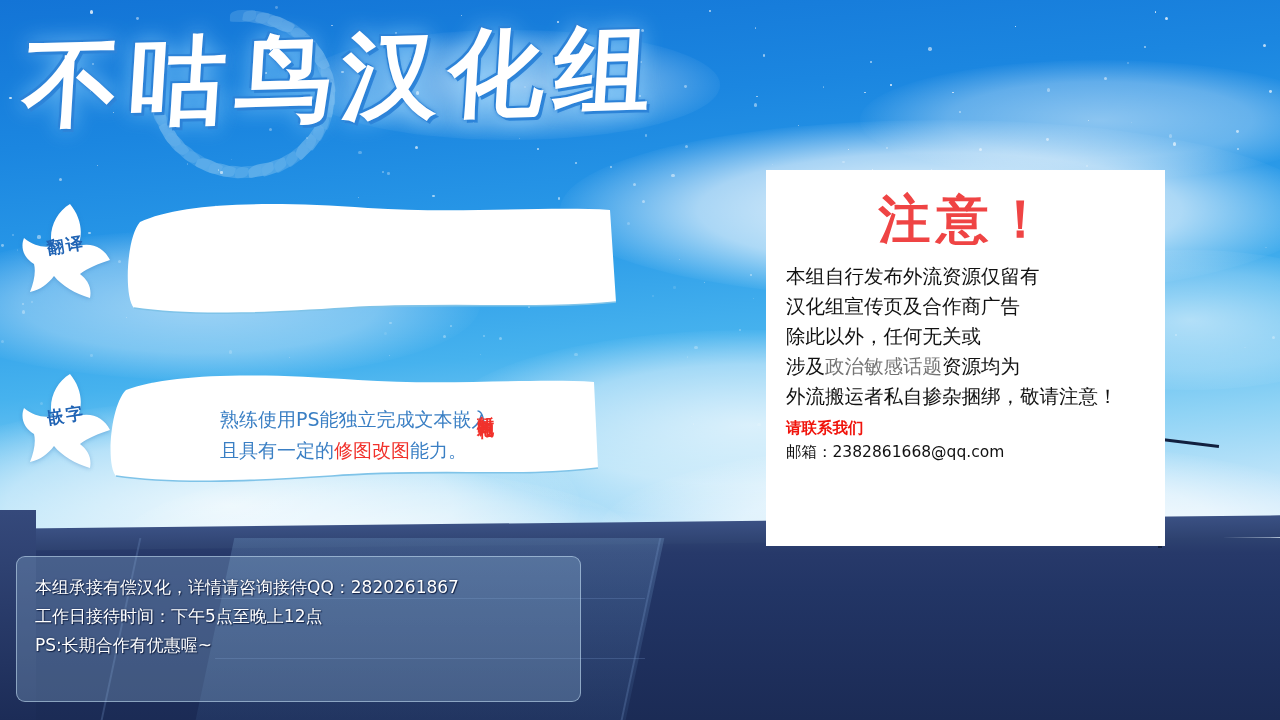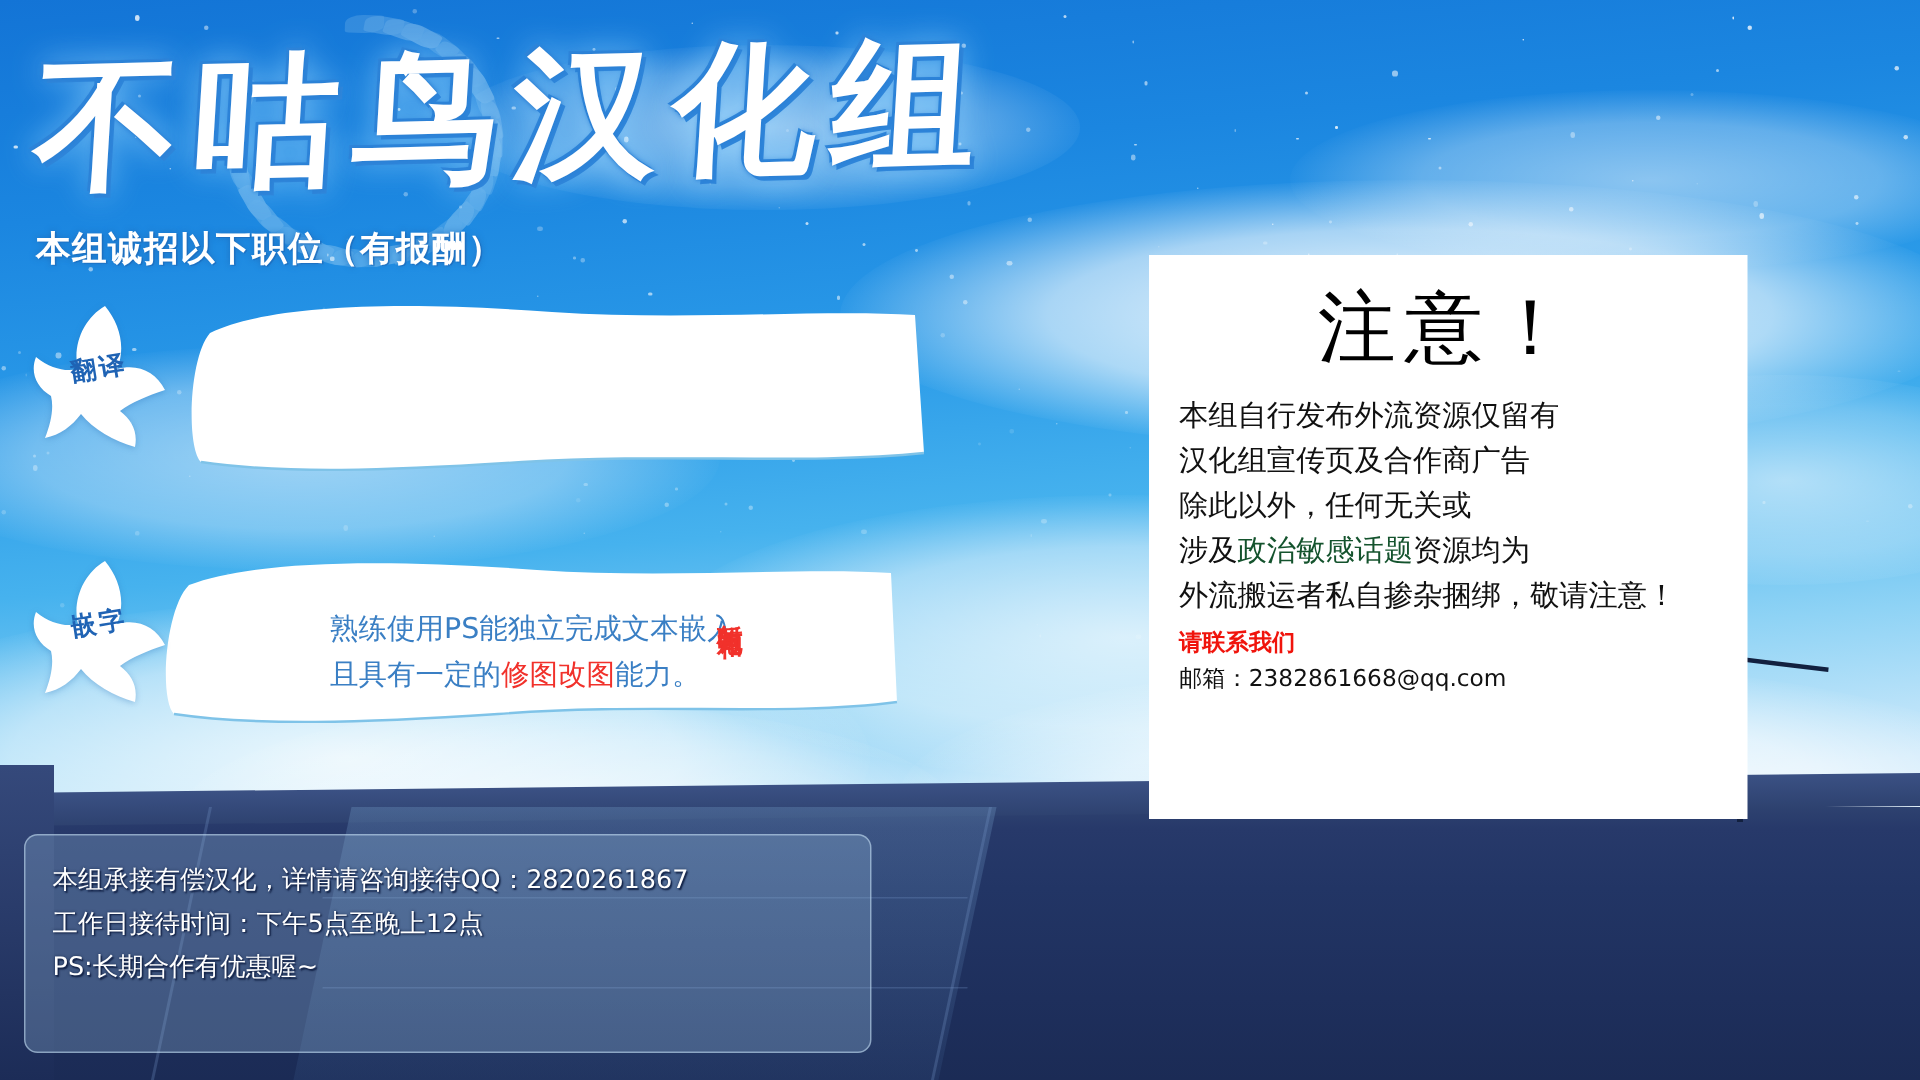--- a/index.html
+++ b/index.html
@@ -114,27 +114,27 @@
     writing-mode:vertical-rl; text-orientation:upright; letter-spacing:2px;
   }
 
   
   #notice {
     position:absolute; left:766px; top:170px; width:399px; height:376px;
     background:#ffffff;
     padding:18px 20px 0 20px;
   }
   #notice-title {
-    text-align:center; color:#000000; font-weight:400;
+    text-align:center; color:#ef4444; font-weight:700;
     font-size:52px; letter-spacing:6px; line-height:62px;
     margin-bottom:12px;
   }
   .n-big { font-size:19.5px; line-height:30px; color:#111; }
   .n-small { font-size:15.5px; line-height:24px; color:#111; margin-top:4px; }
-  .n-red { color:#14532d; }
+  .n-red { color:#737373; }
   .n-red-b { color:#f0140c; font-weight:700; }
 
   
   #footer {
     position:absolute; left:16px; top:556px; width:565px; height:146px;
     background:rgba(150,185,220,.30);
     border:1px solid rgba(200,225,245,.55);
     border-radius:9px;
     padding:16px 18px;
   }
@@ -383,21 +383,20 @@
       <div class="leaf" style="left: 28.6089px; top: 122.66px; transform: rotate(240.582deg); opacity: 0.87;"></div>
       <div class="leaf" style="left: 22.5934px; top: 111.952px; transform: rotate(249.418deg); opacity: 0.45;"></div>
       <div class="leaf" style="left: 18.463px; top: 100.533px; transform: rotate(258.255deg); opacity: 0.59;"></div>
       <div class="leaf" style="left: 16.3155px; top: 88.6749px; transform: rotate(267.091deg); opacity: 0.73;"></div>
       <div class="leaf" style="left: 16.2019px; top: 76.6578px; transform: rotate(275.927deg); opacity: 0.87;"></div>
       <div class="leaf" style="left: 18.1251px; top: 64.7675px; transform: rotate(284.764deg); opacity: 0.45;"></div>
       <div class="leaf" style="left: 22.0392px; top: 53.2863px; transform: rotate(293.6deg); opacity: 0.59;"></div>
     </div>
 
   <div id="title">不咕鸟汉化组</div>
-  <div id="subtitle">本组诚招以下职位（有报酬）</div>
 
   <div class="job" style="left:18px; top:198px; width:600px; height:130px;">
 
     <div class="banner" style="left:100px; top:0; width:500px; height:130px;">
       <svg width="500" height="130" viewBox="0 0 500 130">
         <path d="M22,24 C60,6 140,2 250,10 C340,16 430,8 492,12 L498,104 C420,112 330,104 230,110 C140,116 70,118 16,110 C6,100 8,40 22,24 Z" fill="#ffffff"></path>
         <path d="M16,110 C70,118 140,116 230,110 C330,104 420,112 498,104" fill="none" stroke="#7fc3e8" stroke-width="1.6"></path>
       </svg>
     </div>
 

